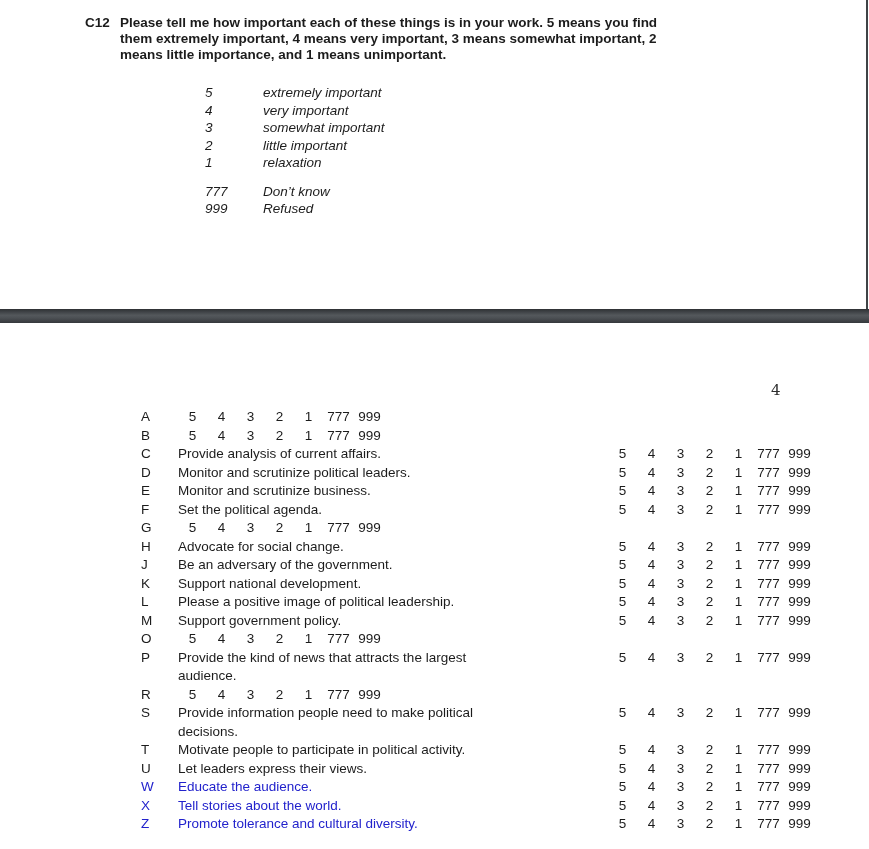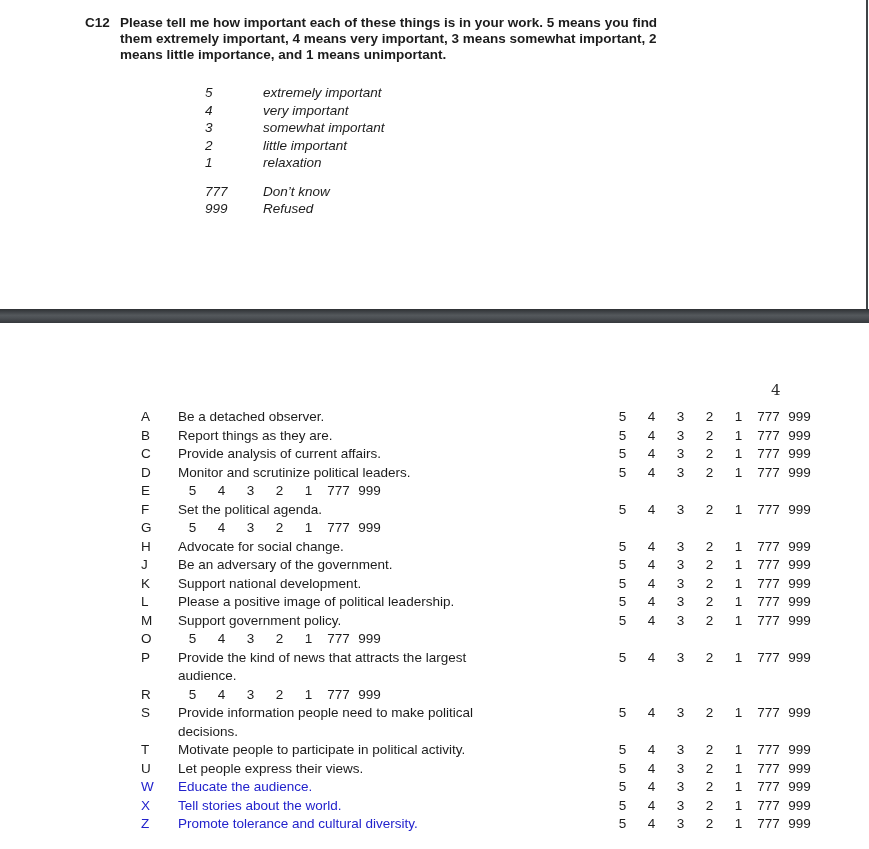--- a/index.html
+++ b/index.html
@@ -95,35 +95,33 @@
   </div>
 </div>
 
 <div class="divider"></div>
 
 <div class="page2">
   <div class="pagenum">4</div>
   <div class="qtable">
   <div class="trow">
     <span class="tletter">A</span>
-    <span class="ttext">Be a detached observer.</span>
     <span class="tscale">
           <span class="d">5</span>
           <span class="d">4</span>
           <span class="d">3</span>
           <span class="d">2</span>
           <span class="d">1</span>
           <span class="t">777</span>
           <span class="t">999</span>
         </span>
   </div>
 
   <div class="trow">
     <span class="tletter">B</span>
-    <span class="ttext">Report things as they are.</span>
     <span class="tscale">
           <span class="d">5</span>
           <span class="d">4</span>
           <span class="d">3</span>
           <span class="d">2</span>
           <span class="d">1</span>
           <span class="t">777</span>
           <span class="t">999</span>
         </span>
   </div>
@@ -151,20 +149,21 @@
           <span class="d">3</span>
           <span class="d">2</span>
           <span class="d">1</span>
           <span class="t">777</span>
           <span class="t">999</span>
         </span>
   </div>
 
   <div class="trow">
     <span class="tletter">E</span>
+    <span class="ttext">Monitor and scrutinize business.</span>
     <span class="tscale">
           <span class="d">5</span>
           <span class="d">4</span>
           <span class="d">3</span>
           <span class="d">2</span>
           <span class="d">1</span>
           <span class="t">777</span>
           <span class="t">999</span>
         </span>
   </div>
@@ -331,21 +330,21 @@
           <span class="d">3</span>
           <span class="d">2</span>
           <span class="d">1</span>
           <span class="t">777</span>
           <span class="t">999</span>
         </span>
   </div>
 
   <div class="trow">
     <span class="tletter">U</span>
-    <span class="ttext">Let people express their views.</span>
+    <span class="ttext">Let leaders express their views.</span>
     <span class="tscale">
           <span class="d">5</span>
           <span class="d">4</span>
           <span class="d">3</span>
           <span class="d">2</span>
           <span class="d">1</span>
           <span class="t">777</span>
           <span class="t">999</span>
         </span>
   </div>

